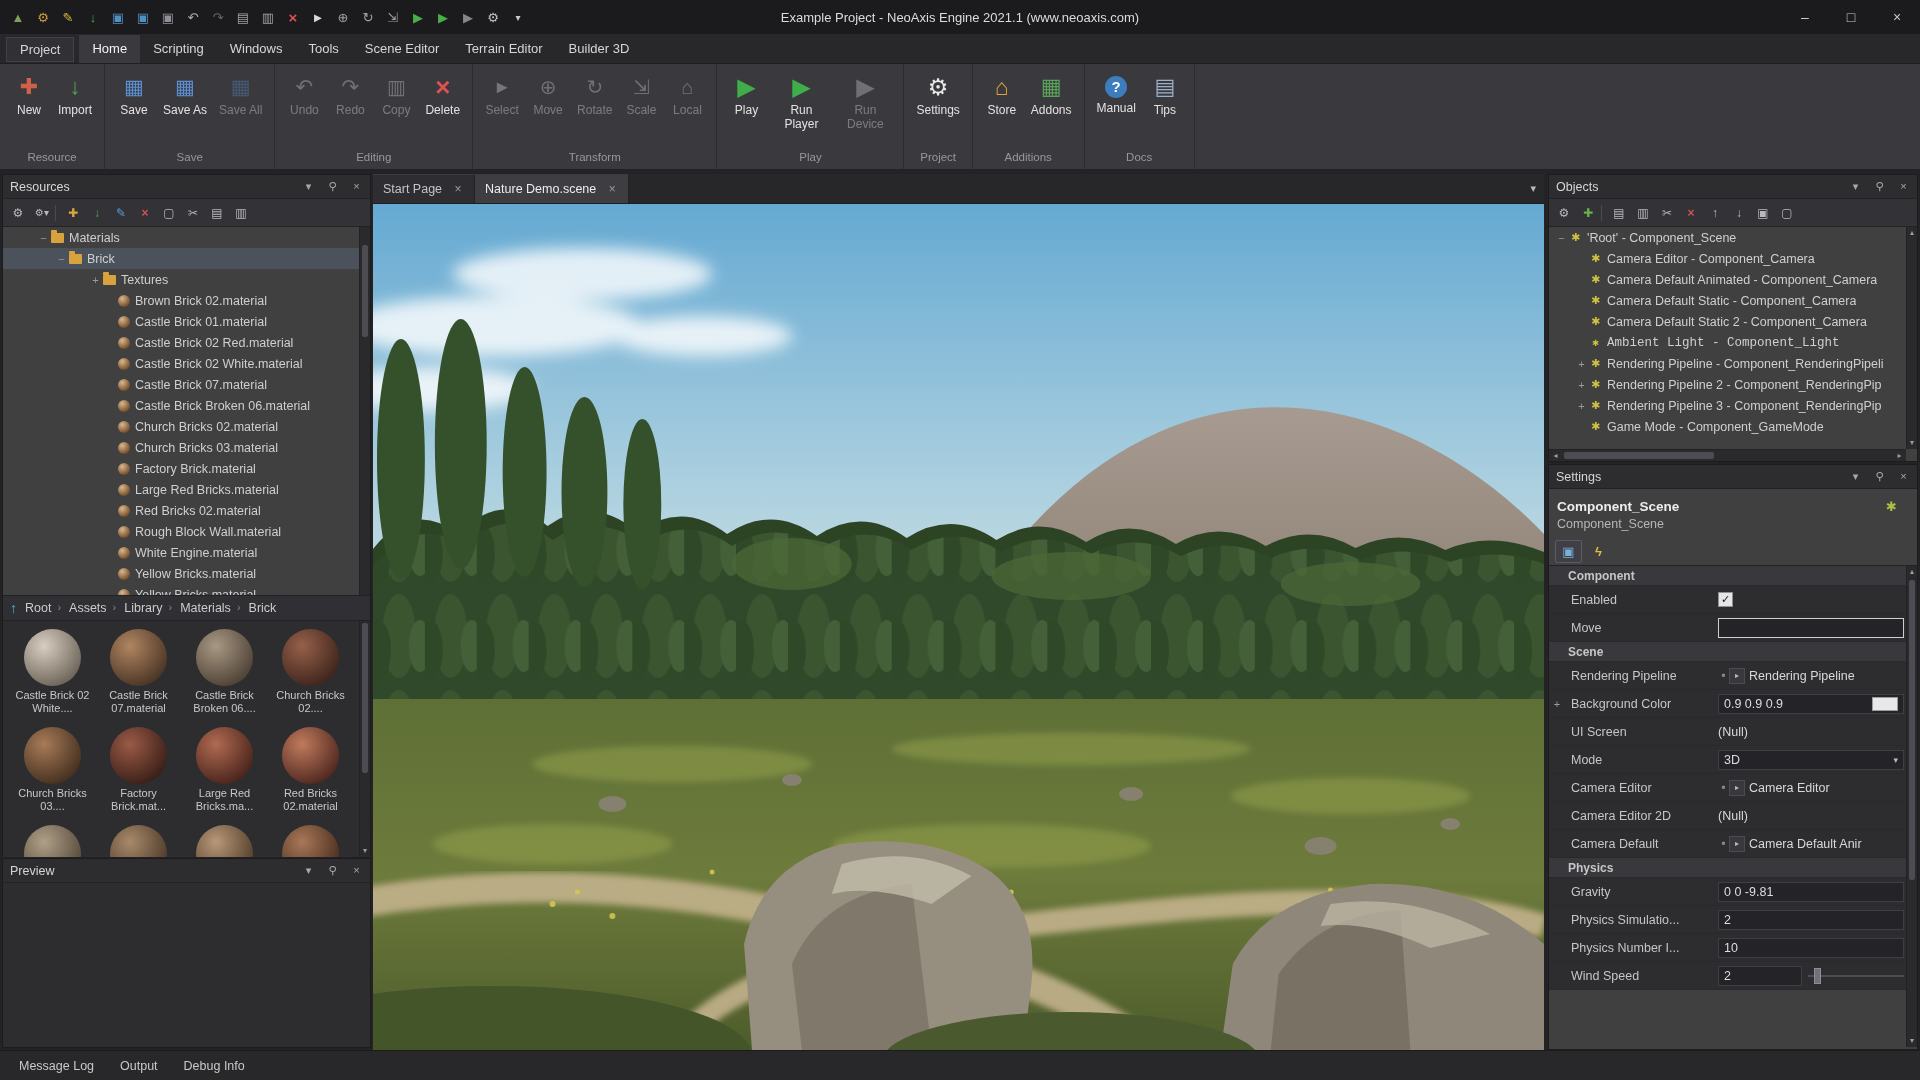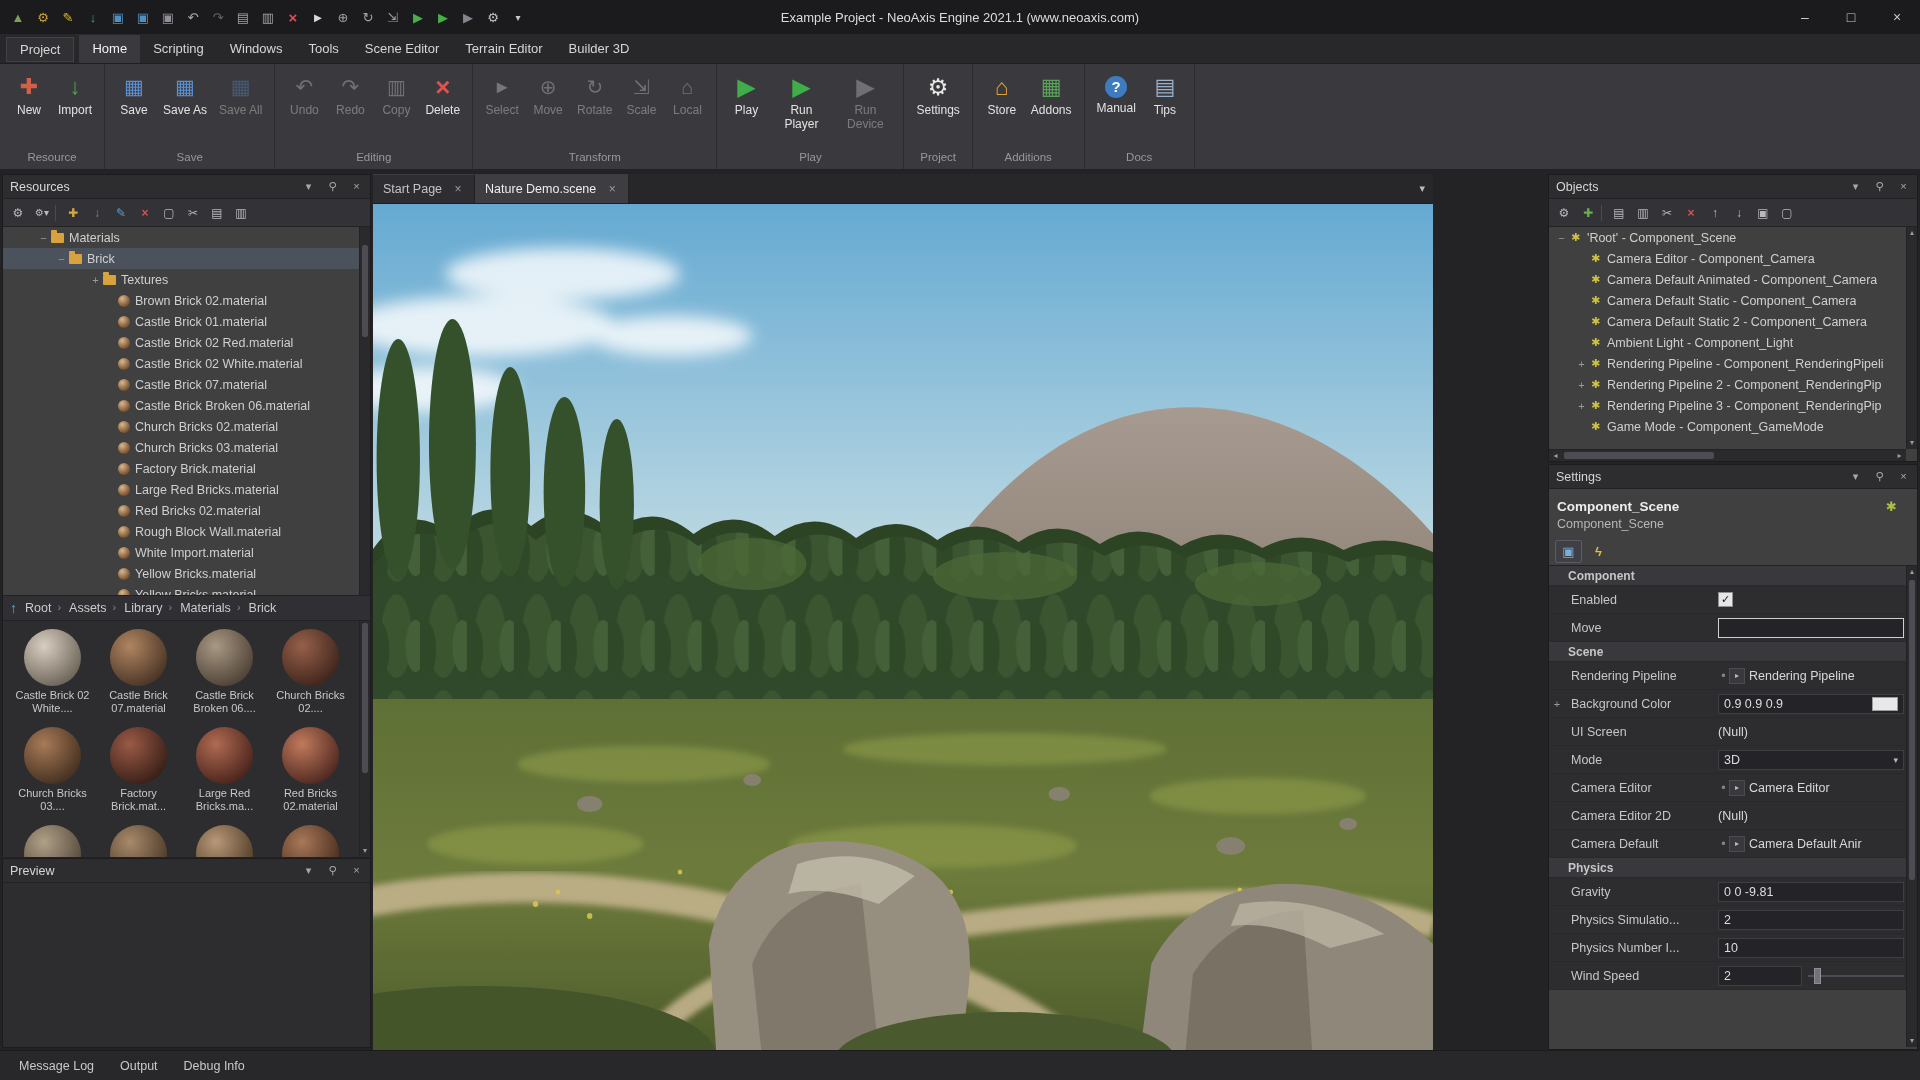--- a/index.html
+++ b/index.html
@@ -516,21 +516,21 @@
             <span class="texp"></span>
 
             <span class="ball"></span>
             <span class="tlabel">Rough Block Wall.material</span>
           </div>
 
           <div class="trow mat" style="padding-left: 100px;">
             <span class="texp"></span>
 
             <span class="ball"></span>
-            <span class="tlabel">White Import.material</span>
+            <span class="tlabel">White Engine.material</span>
           </div>
 
           <div class="trow mat" style="padding-left: 100px;">
             <span class="texp"></span>
 
             <span class="ball"></span>
             <span class="tlabel">Yellow Bricks.material</span>
           </div>
 
           <div class="trow mat" style="padding-left: 100px;">
@@ -647,21 +647,21 @@
         <span>Preview</span>
         <span class="phbtns">
           <span class="phb">▾</span>
           <span class="phb">⚲</span>
           <span class="phb">×</span>
         </span>
       </div>
       <div style="height:164px;background:#2d2d30"></div>
     </div>
 
-    <div class="panel" id="center-area" style="left:373px;top:4px;width:1060px;height:876px;border:none;background:#27272a">
+    <div class="panel" id="center-area" style="left:373px;top:4px;width:1171px;height:876px;border:none;background:#27272a">
       <div class="tabbar">
 
           <div class="dtab">
             <span>Start Page</span>
             <span class="tclose"></span>
           </div>
 
           <div class="dtab active">
             <span>Nature Demo.scene</span>
             <span class="tclose"></span>
@@ -824,21 +824,21 @@
             <span class="comp-icon"></span>
             <span class="tlabel">Camera Default Static - Component_Camera</span>
           </div>
 
           <div class="trow" style="padding-left: 26px;">
             <span class="texp"></span>
             <span class="comp-icon"></span>
             <span class="tlabel">Camera Default Static 2 - Component_Camera</span>
           </div>
 
-          <div class="trow" style="padding-left: 26px;">
+          <div class="trow" style="padding-left: 26px; font-family: Liberation Mono, monospace;">
             <span class="texp"></span>
             <span class="comp-icon"></span>
             <span class="tlabel">Ambient Light - Component_Light</span>
           </div>
 
           <div class="trow" style="padding-left: 26px;">
             <span class="texp">+</span>
             <span class="comp-icon"></span>
             <span class="tlabel">Rendering Pipeline - Component_RenderingPipeli</span>
           </div>

